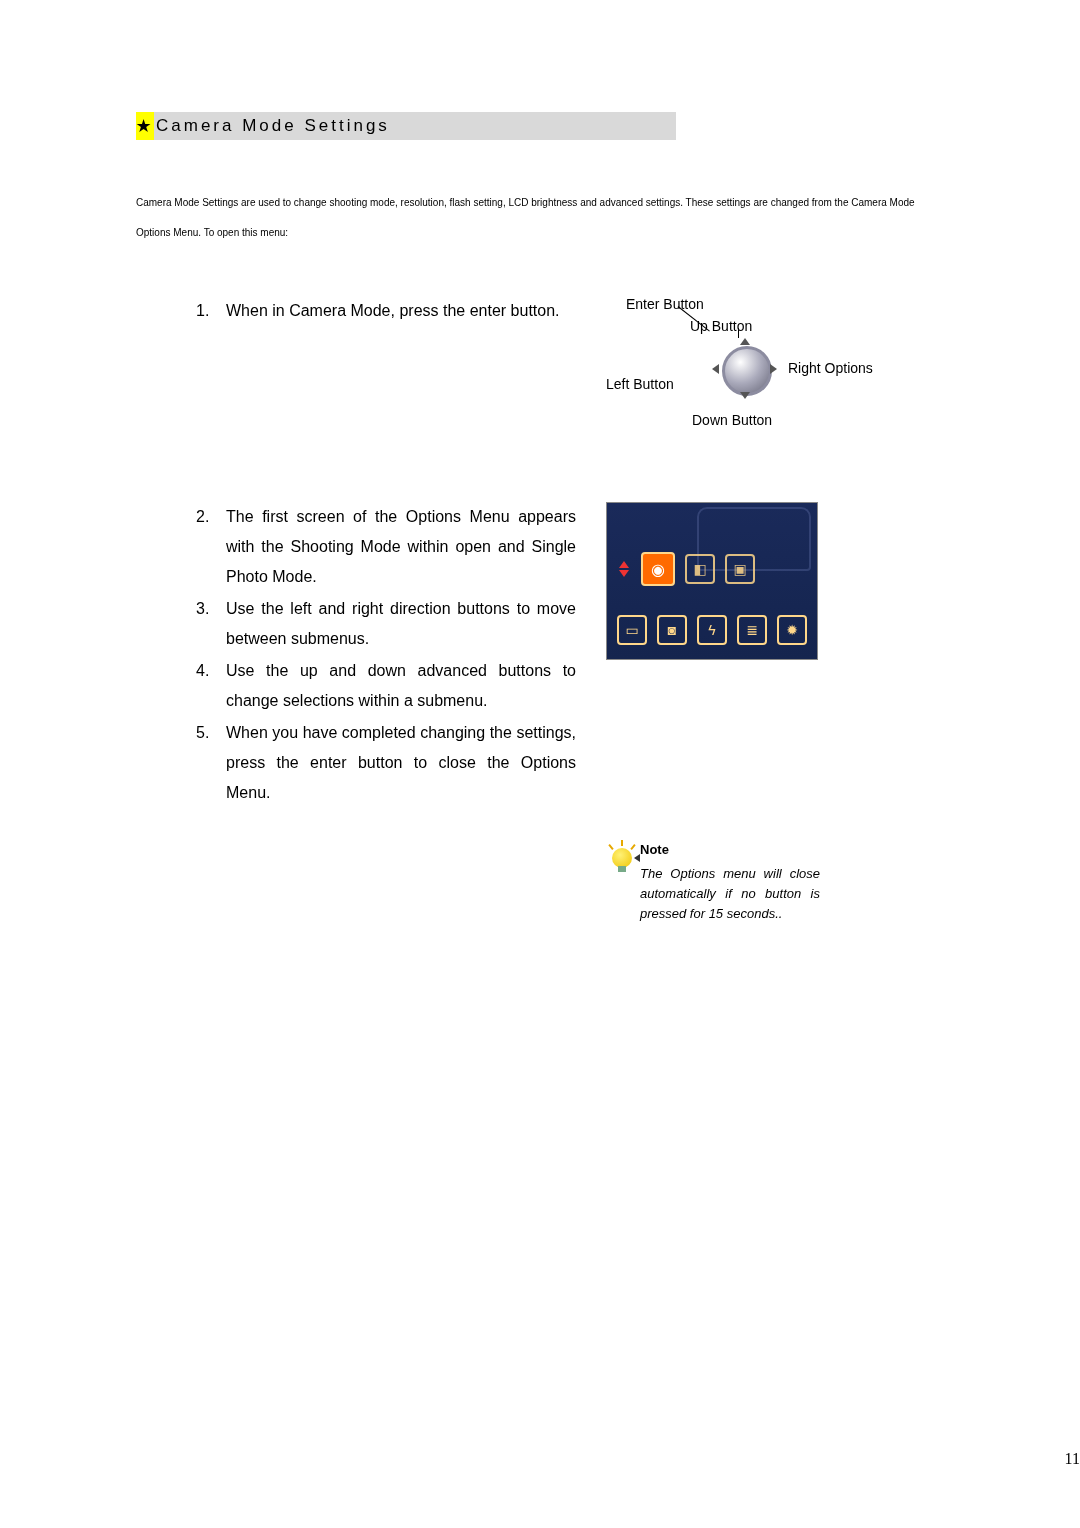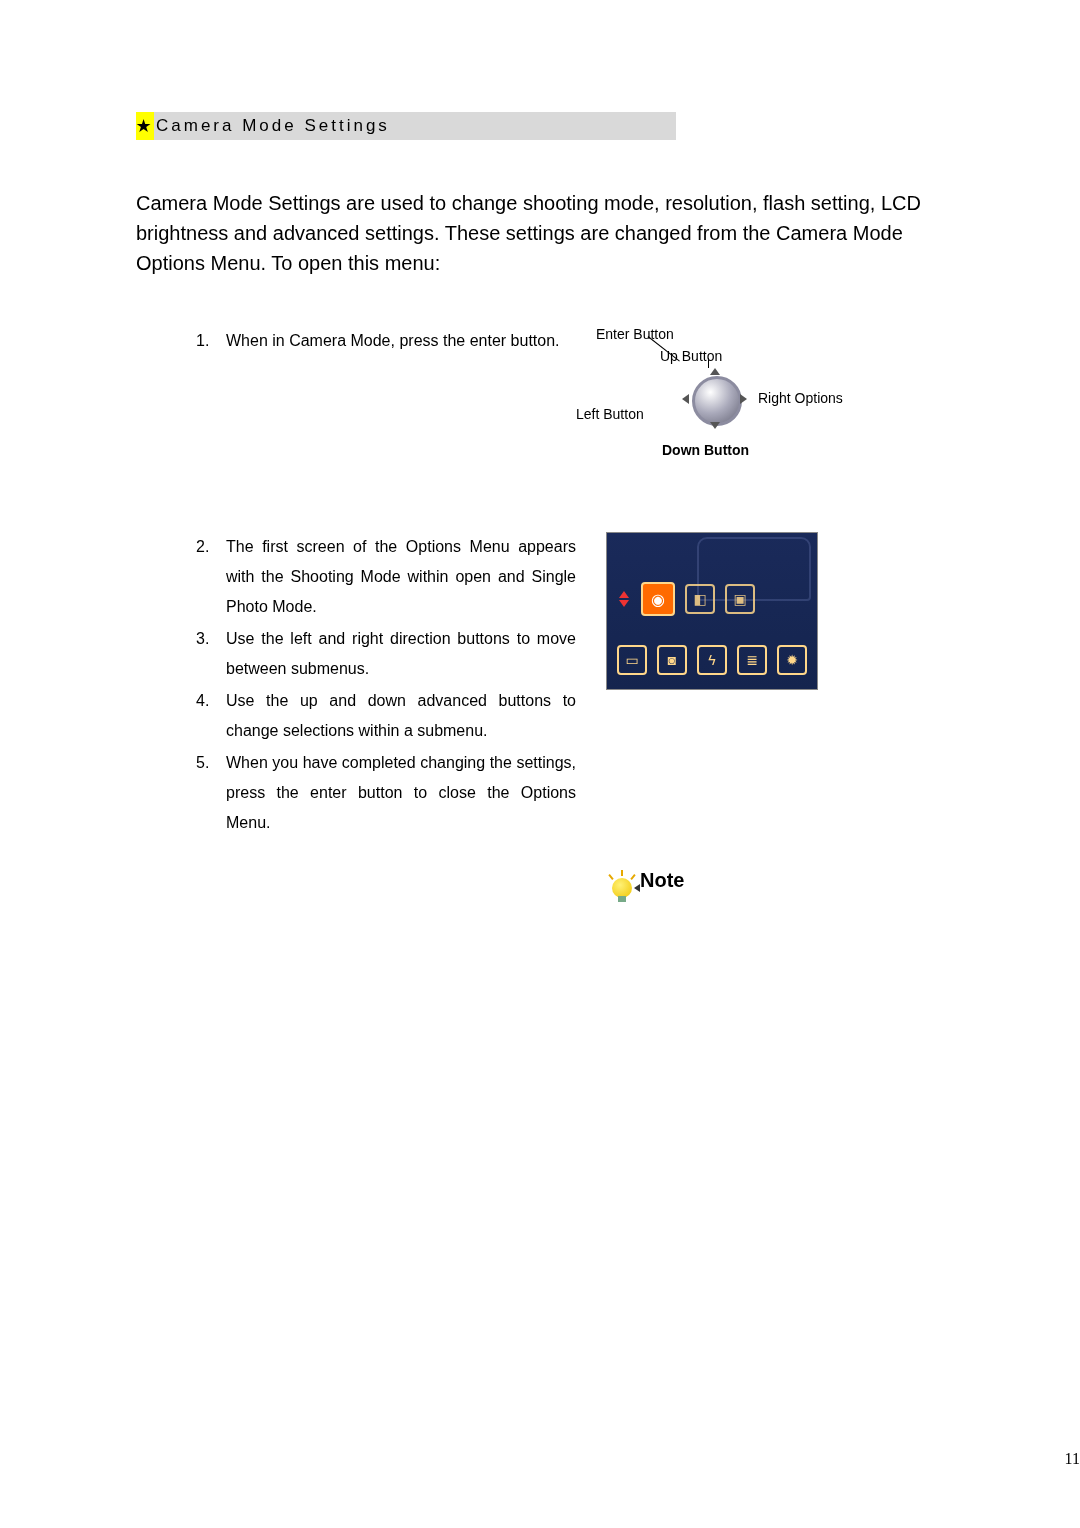--- a/index.html
+++ b/index.html
@@ -15,33 +15,33 @@
     width: 540px;
     height: 28px;
     display: flex; align-items: center;
     font-size: 17px; letter-spacing: 3px;
     color: #000;
   }
   .star {
     width: 18px; height: 28px; display:flex; align-items:center; justify-content:center;
     background: #ffff00; color: #000; font-size: 18px; margin-right: 2px;
   }
-  .intro { font-size: 20px; line-height: 30px; margin-top: 48px; width: 800px; }
+  .intro { font-size: 10px; line-height: 30px; margin-top: 48px; width: 800px; }
 
   .row { display: flex; align-items: flex-start; width: 810px; }
   .ol { padding-left: 60px; width: 380px; font-size: 16px; line-height: 30px; }
   .ol .li { display:flex; margin-bottom: 2px; }
   .ol .li .num { width: 30px; flex: none; }
   .ol .li .txt { flex: 1; }
   .ol.justify .txt { text-align: justify; }
 
   .row1 { margin-top: 48px; }
   .row2 { margin-top: 56px; }
 
-  .diagram { position: relative; width: 260px; height: 150px; font-size: 14px; }
+  .diagram { position: relative; width: 260px; height: 150px; margin-left: 30px; font-size: 14px; }
   .diagram .joy {
     position:absolute; left:116px; top:50px; width:44px; height:44px; border-radius:50%;
     background: radial-gradient(circle at 35% 30%, #fff, #aab 50%, #667 100%);
     border: 3px solid #8c8ca0;
   }
   .diagram .tri { position:absolute; width:0; height:0; }
   .diagram .tri.up   { left:134px; top:42px; border-left:5px solid transparent; border-right:5px solid transparent; border-bottom:7px solid #555;}
   .diagram .tri.down { left:134px; top:96px; border-left:5px solid transparent; border-right:5px solid transparent; border-top:7px solid #555;}
   .diagram .tri.left { left:106px; top:68px; border-top:5px solid transparent; border-bottom:5px solid transparent; border-right:7px solid #555;}
   .diagram .tri.right{ left:164px; top:68px; border-top:5px solid transparent; border-bottom:5px solid transparent; border-left:7px solid #555;}
@@ -77,21 +77,21 @@
   }
   .note-bulb .glow {
     position:absolute; left:6px; top:8px; width:20px; height:20px; border-radius:50%;
     background: radial-gradient(circle at 40% 35%, #fff176, #f0c400);
     box-shadow: 0 0 0 0 #f8e070;
   }
   .note-bulb .ray { position:absolute; background:#e6a800; width:2px; height:6px; }
   .note-bulb .r1{left:15px;top:0;} .note-bulb .r2{left:4px;top:4px;transform:rotate(-40deg);} .note-bulb .r3{left:26px;top:4px;transform:rotate(40deg);}
   .note-bulb .base{position:absolute;left:12px;top:26px;width:8px;height:6px;background:#7a8;}
   .note-bulb .tick{position:absolute;left:28px;top:14px;width:0;height:0;border-top:4px solid transparent;border-bottom:4px solid transparent;border-right:6px solid #333;}
-  .note-text { font-size: 20px; line-height: 20px; width: 180px; }
+  .note-text { font-size: 13px; line-height: 20px; width: 180px; }
   .note-text .hdr { font-weight: bold; }
   .note-text .body { font-style: italic; text-align: justify; margin-top: 4px;}
 
   .pagenum { position:absolute; left:0; right:0; bottom:60px; text-align:right; font-family: "Times New Roman", serif; font-size:16px;}
 </style>
 </head>
 <body>
 
 <div class="page">
   <div class="content">
@@ -109,21 +109,21 @@
           <span class="num">1.</span>
           <span class="txt">When in Camera Mode, press the enter button.</span>
         </div>
       </div>
 
       <div class="diagram">
         <span class="lbl" style="left:20px; top:0;">Enter Button</span>
         <span class="lbl" style="left:84px; top:22px;">Up Button</span>
         <span class="lbl" style="left:0;   top:80px;">Left Button</span>
         <span class="lbl" style="left:182px; top:64px;">Right Options</span>
-        <span class="lbl" style="left:86px; top:116px;font-weight:bold;">Down Button</span>
+        <span class="lbl" style="left:86px; top:116px;">Down Button</span>
 
         <div class="line" style="left:72px; top:10px; width:40px; height:1px; transform:rotate(38deg); transform-origin:left;"></div>
         <div class="line" style="left:132px; top:32px; width:1px; height:10px;"></div>
 
         <div class="joy"></div>
         <div class="tri up"></div>
         <div class="tri down"></div>
         <div class="tri left"></div>
         <div class="tri right"></div>
       </div>
@@ -174,20 +174,21 @@
           <div class="note-bulb">
             <div class="ray r1"></div>
               <div class="ray r2"></div>
               <div class="ray r3"></div>
             <div class="glow"></div>
               <div class="base"></div>
               <div class="tick"></div>
           </div>
           <div class="note-text">
             <div class="hdr">Note</div>
+            <div class="body">The Options menu will close automatically if no button is pressed for 15 seconds..</div>
           </div>
         </div>
       </div>
     </div>
 
   </div>
 
   <div class="pagenum">11</div>
 </div>
 

